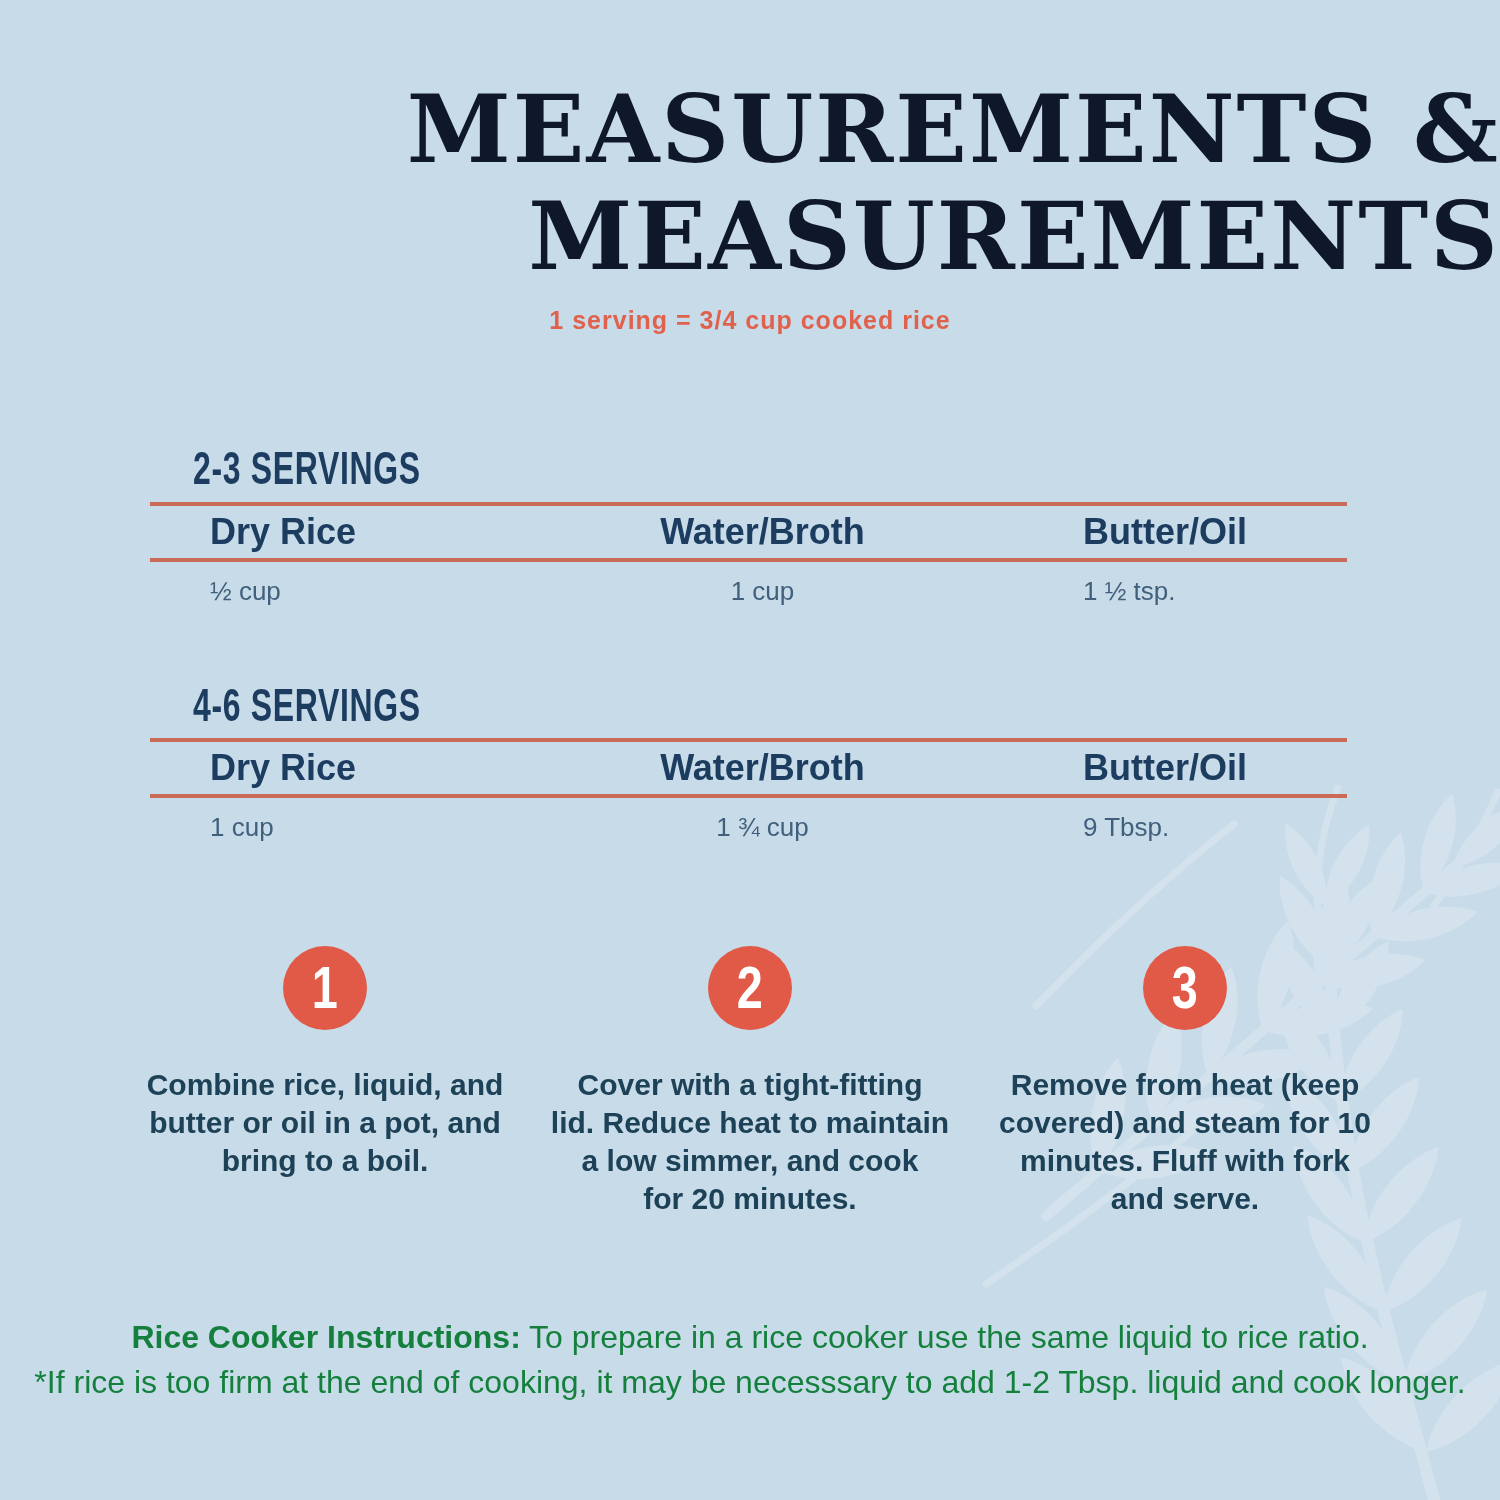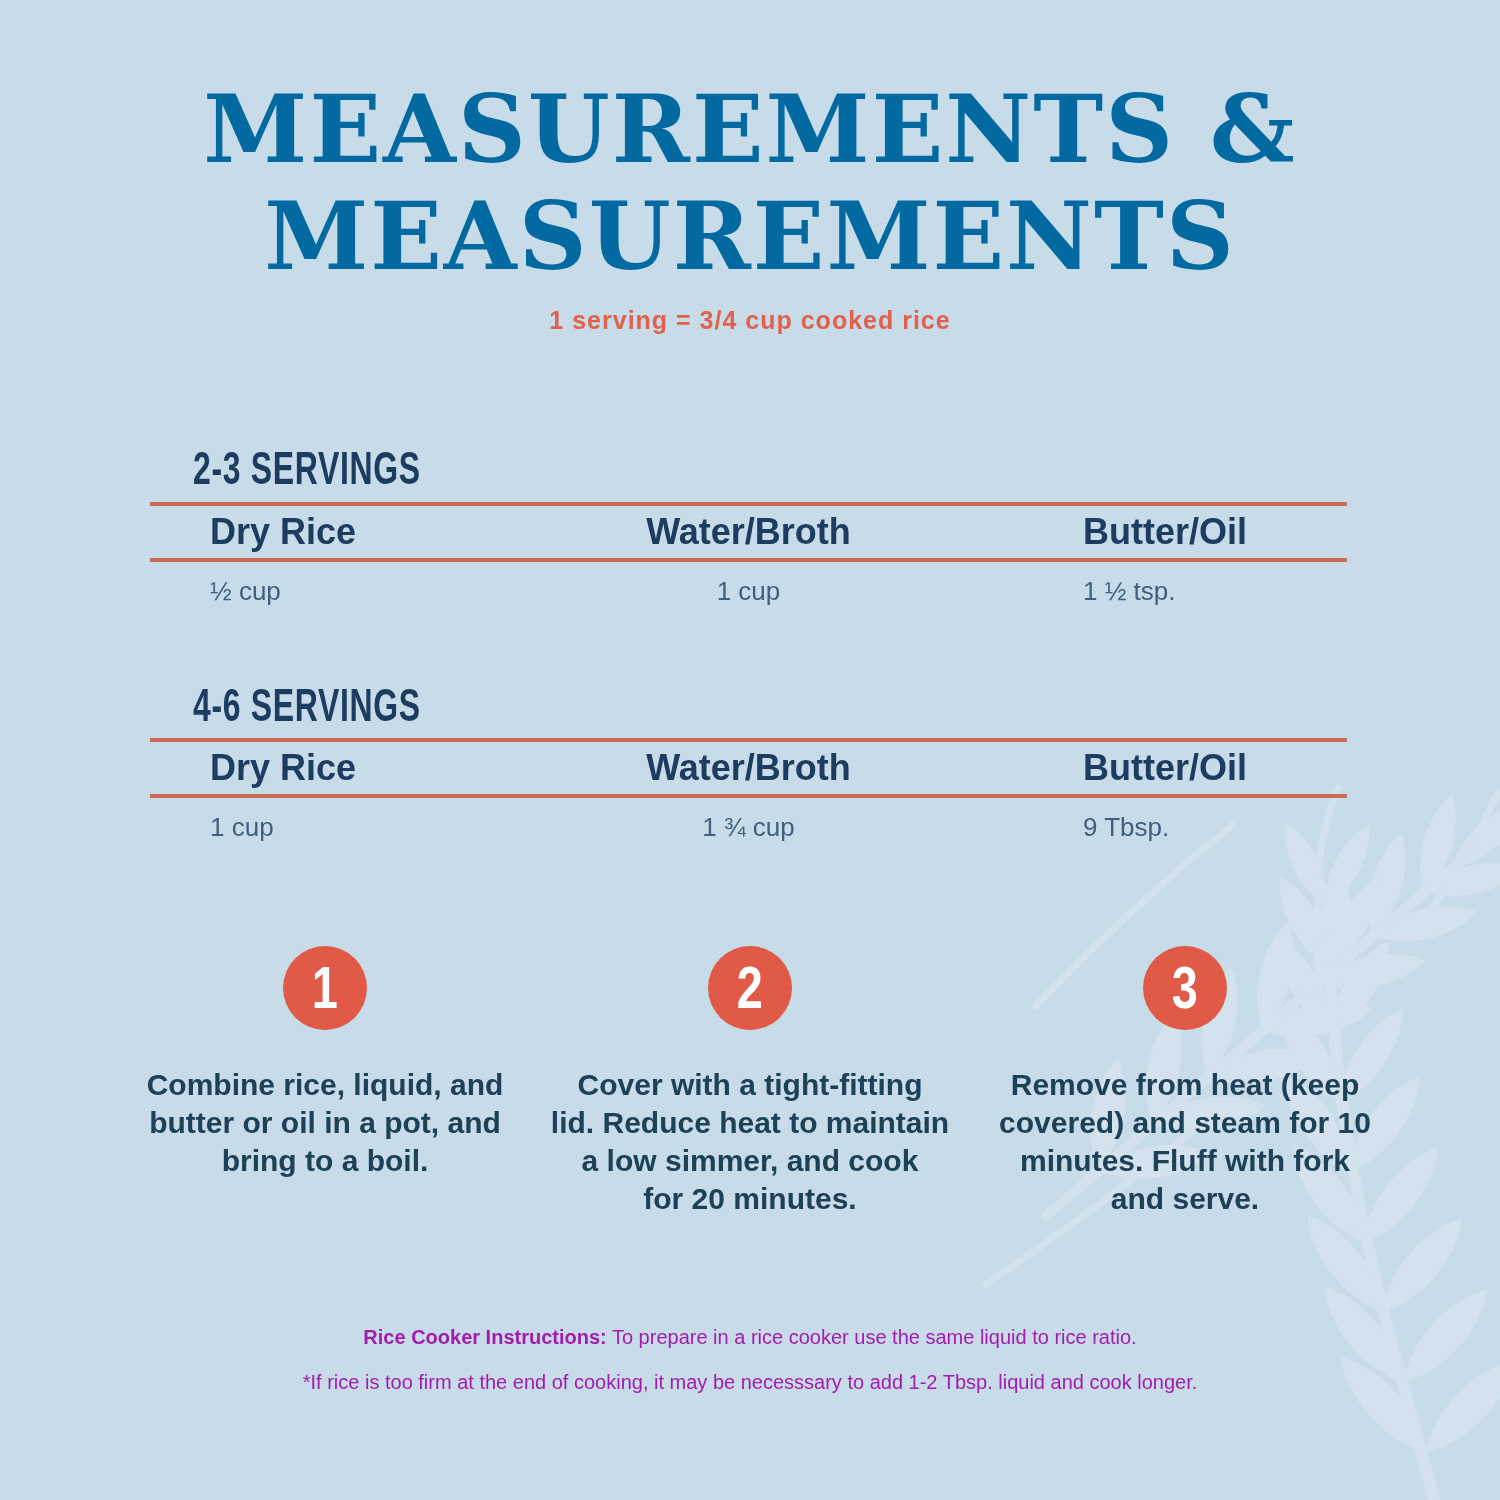--- a/index.html
+++ b/index.html
@@ -9,26 +9,26 @@
     background:#c8dbe9;
     overflow:hidden;
     font-family:"Liberation Sans", sans-serif;
   }
   .layer{position:absolute;inset:0;z-index:1;}
   
   .wheat{position:absolute;inset:0;z-index:0;}
   
   .title{
     position:absolute;top:76px;left:0;width:1500px;
-    text-align:center;
+    text-align:right;
     font-family:"DejaVu Serif", serif;
     font-weight:bold;
     font-size:94px;line-height:107px;
     letter-spacing:2px;
-    color:#0369a1;
+    color:#0f172a;
   }
   .subtitle{
     position:absolute;top:306px;left:0;width:1500px;
     text-align:center;
     font-weight:bold;font-size:25px;
     letter-spacing:1px;
     color:#e0614c;
   }
   
   .servings-heading{
@@ -44,21 +44,21 @@
   .sh2{top:677px;}
   
   .mtable{position:absolute;left:150px;width:1197px;}
   .t1{top:502px;}
   .t2{top:738px;}
   .rule{height:4px;background:#c96b57;}
   .trow{position:relative;height:52px;}
   .trow.values{height:58px;}
   .cell{position:absolute;top:50%;transform:translateY(-50%);white-space:nowrap;}
   .c1{left:60px;}
-  .c2{left:0;width:100%;text-align:center;}
+  .c2{left:14px;width:100%;text-align:center;}
   .c3{left:933px;}
   .hdr .cell{font-weight:bold;font-size:36px;color:#1c3c60;}
   .values .cell{font-size:26px;color:#41607c;}
   
   .step{position:absolute;top:946px;width:430px;text-align:center;}
   .s1{left:110px;}
   .s2{left:535px;}
   .s3{left:970px;}
   .badge{
     width:84px;height:84px;border-radius:50%;
@@ -74,22 +74,22 @@
   .step-text{
     margin-top:36px;
     font-weight:bold;font-size:30px;line-height:38px;
     color:#1d4156;
     white-space:pre-line;
   }
   
   .footer{
     position:absolute;top:1315px;left:0;width:1500px;
     text-align:center;
-    font-size:20px;line-height:45px;
-    color:#a21caf;
+    font-size:32px;line-height:45px;
+    color:#15803d;
   }
   .footer b{font-weight:bold;}
 </style>
 </head>
 <body>
 
 <div class="poster">
 
   <svg class="wheat" viewBox="0 0 1500 1500" aria-hidden="true">
     <defs>

